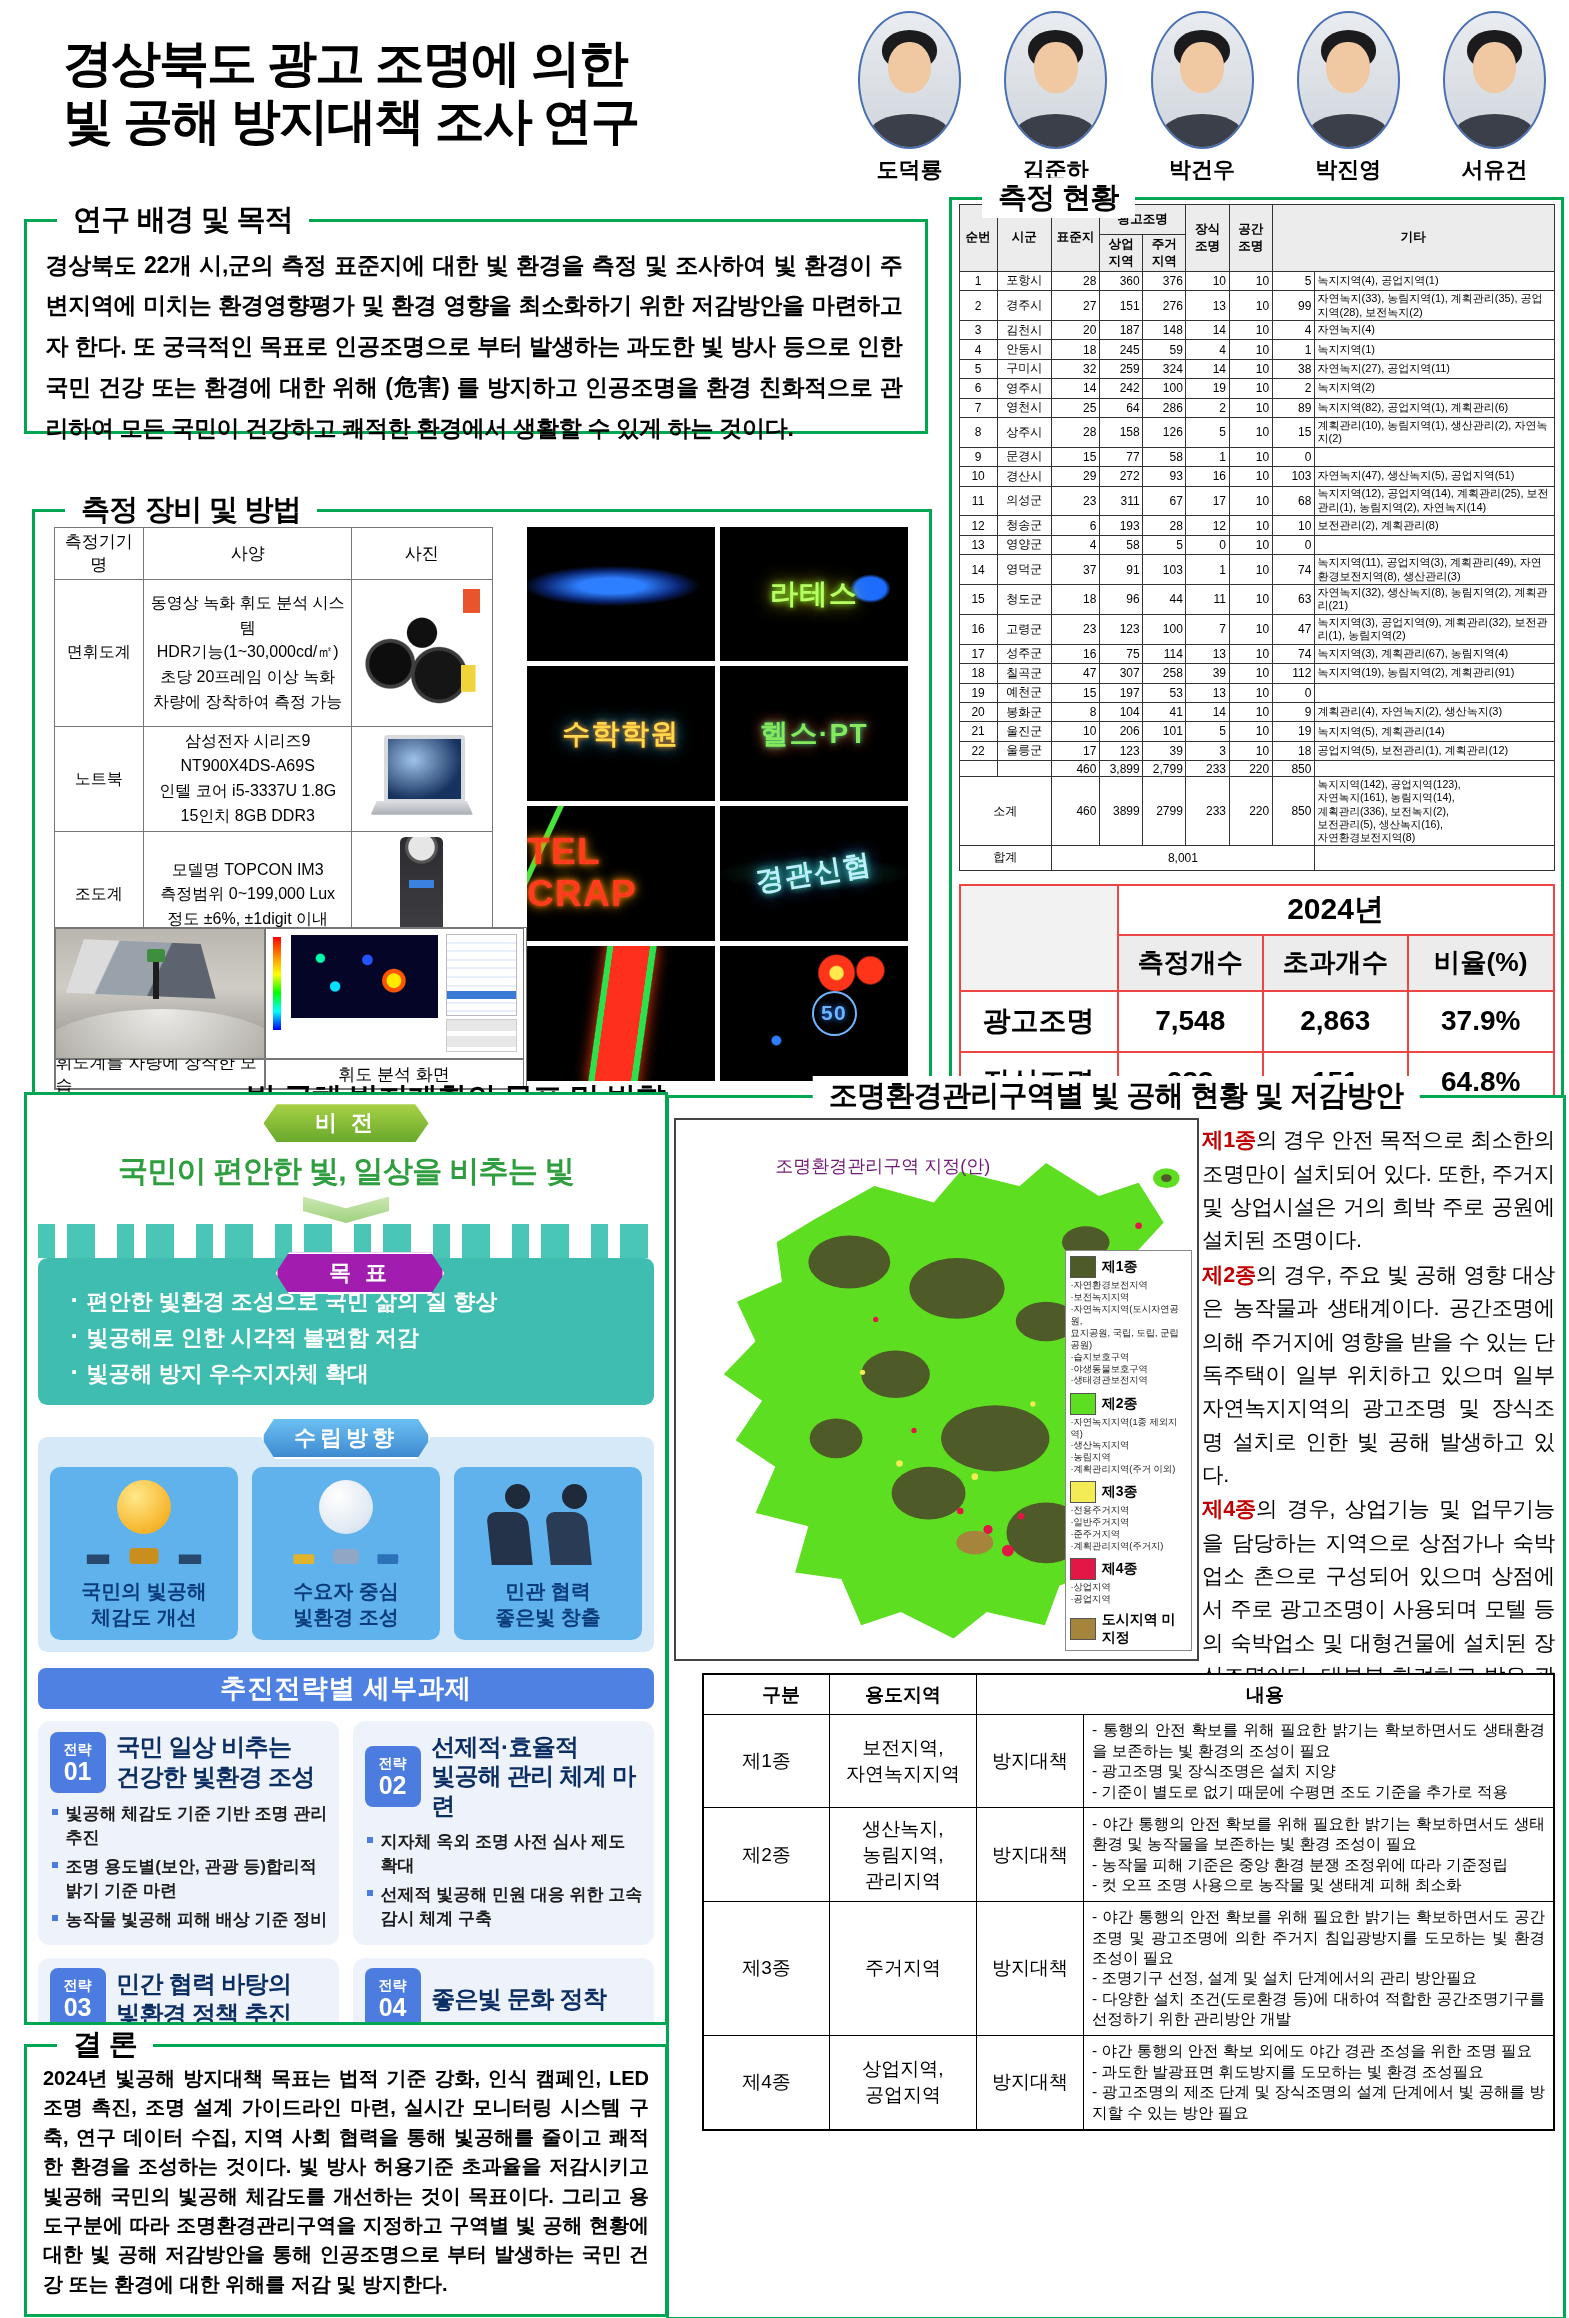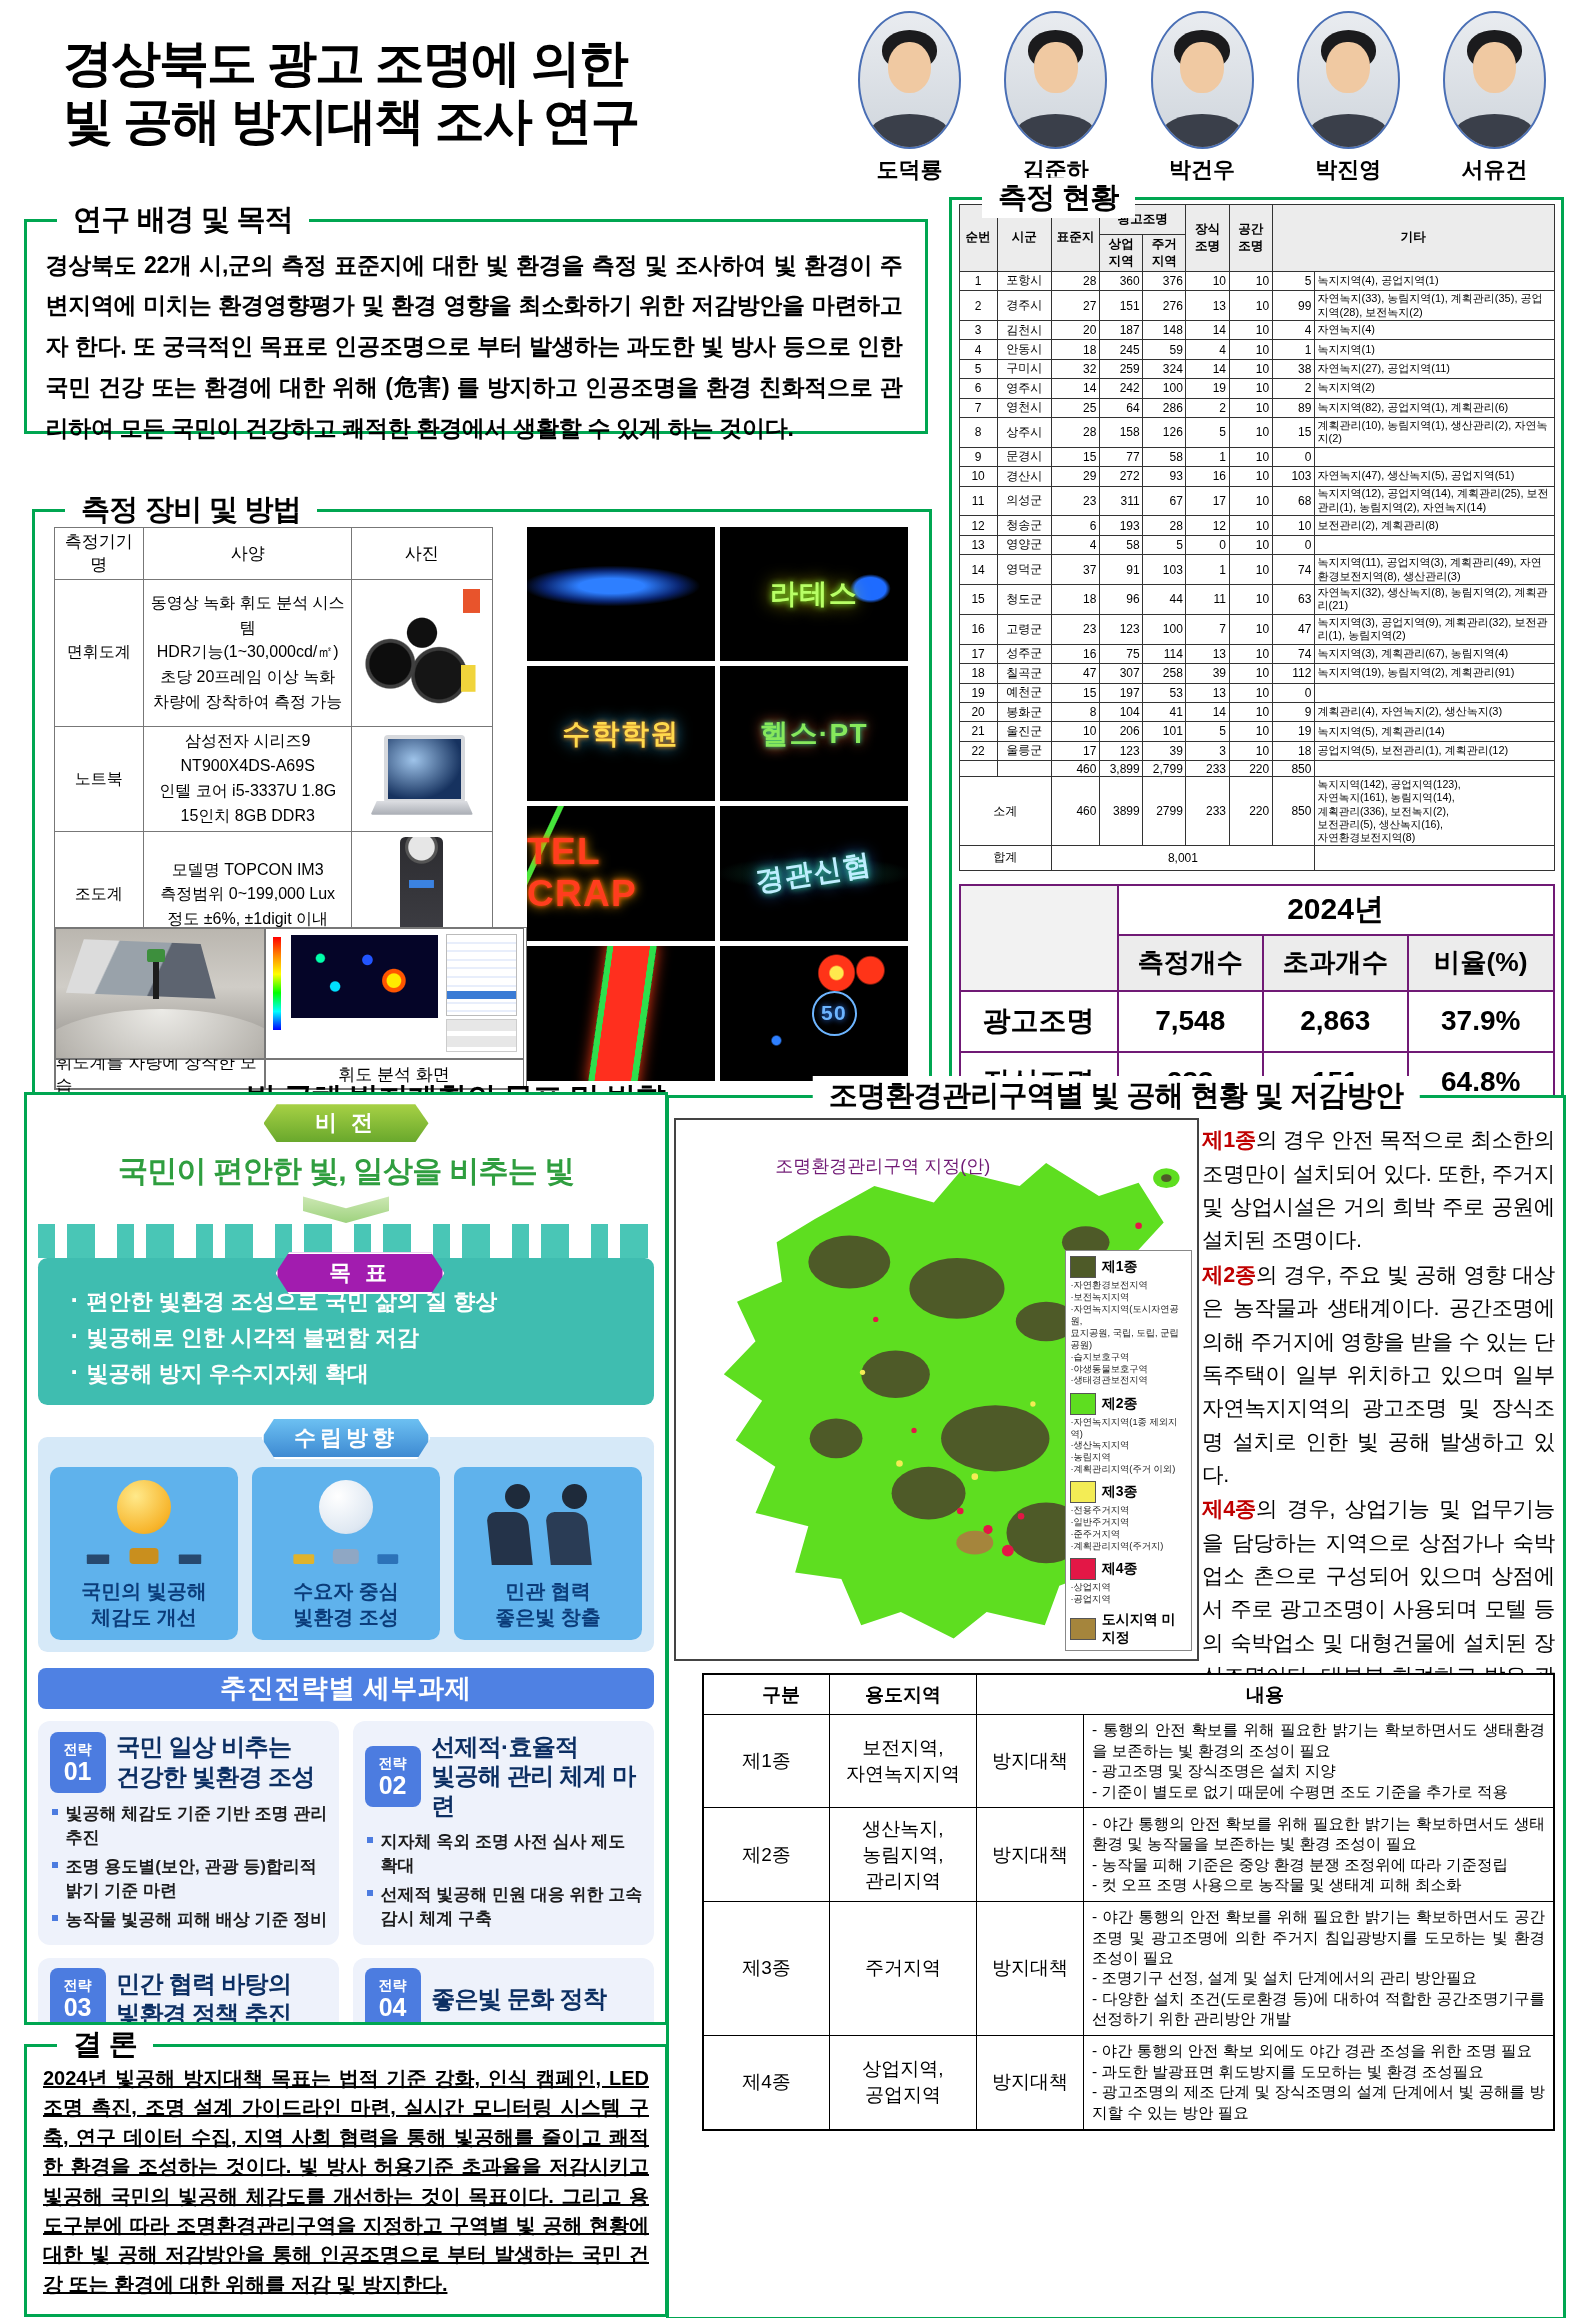--- a/index.html
+++ b/index.html
@@ -104,21 +104,21 @@
   .status-table thead th{background:#ececec;font-weight:700;font-size:12.6px;height:28px;}
   .status-table td.tc{text-align:center;}
   .status-table td.num{text-align:right;}
   .status-table td.etc{font-size:11px;line-height:1.25;text-align:left;}
   .status-table .c-no{width:32px;}.status-table .c-city{width:48px;}.status-table .c-std{width:42px;}
   .status-table .c-n{width:37px;}.status-table .c-etcn{width:36px;}
   .status-table tr.sumrow td,.status-table tr.subtotal td,.status-table tr.grand td{font-weight:400;}
   .status-table tr.subtotal td.etc{font-size:10.6px;}
   .status-table tr.grand td{text-align:center;height:22.5px;}
   .sum24{width:596px;margin:13.2px auto 0;border-collapse:collapse;}
-  .sum24 th,.sum24 td{border:2px solid #701a75;text-align:center;}
+  .sum24 th,.sum24 td{border:2px solid #ef4444;text-align:center;}
   .sum24 .blank{background:#f2f2f2;width:161px;}
   .sum24 .yr{font-size:30px;font-weight:800;height:46px;}
   .sum24 .shead{background:#ececec;font-size:26.4px;font-weight:800;height:52px;width:145px;}
   .sum24 tbody th{font-size:28px;font-weight:800;height:57px;}
   .sum24 tbody td{font-size:28px;font-weight:700;}
   .sum24 tr.total td.ratio{color:#e60000;}
   
   .plan-title{position:absolute;left:112px;top:1052px;width:687px;text-align:center;
      font-size:30px;font-weight:800;letter-spacing:-0.7px;margin-top:26px;}
   .sec-plan{left:24px;top:1092px;width:638px;height:927px;padding:0;}
@@ -166,21 +166,21 @@
   .scard-head{display:flex;align-items:center;gap:10.6px;}
   .sbadge{flex:0 0 56px;height:61px;background:#4c7ce0;border-radius:8px;color:#fff;display:flex;
      flex-direction:column;align-items:center;justify-content:center;font-size:14px;font-weight:700;}
   .snum{font-size:25px;font-weight:800;line-height:1;}
   .scard h3{margin:0;font-size:24px;line-height:1.24;color:#0c2f63;font-weight:800;letter-spacing:-0.7px;}
   .scard ul{margin:9.3px 0 0;padding:0;list-style:none;}
   .scard li{font-size:17px;color:#1c1c1c;font-weight:600;line-height:1.4;margin:5.3px 0;padding-left:16px;position:relative;}
   .scard li::before{content:"";position:absolute;left:2px;top:7.3px;width:6px;height:6px;background:#4c7ce0;}
   
   .sec-conclusion{left:24px;top:2044px;width:638px;height:267px;}
-  .sec-conclusion p{margin:0;padding:17px 16px 0;font-size:20px;font-weight:700;line-height:1.47;text-align:justify;text-decoration:underline;}
+  .sec-conclusion p{margin:0;padding:17px 16px 0;font-size:20px;font-weight:700;line-height:1.47;text-align:justify;}
   
   .sec-zones{left:666px;top:1095px;width:894px;height:1219px;}
   .map-panel{position:absolute;left:5.3px;top:20px;width:521px;height:539px;border:2px solid #444;background:#fff;}
   .map-title{position:absolute;left:99px;top:34px;font-size:18px;color:#701a75;z-index:2;}
   .map-panel svg{position:absolute;left:0;top:0;}
   .legend{position:absolute;right:5.3px;top:130px;width:116px;bottom:8px;background:#fff;border:1.3px solid #888;
      padding:5.3px 4.6px;z-index:3;overflow:hidden;}
   .lg-item{margin-bottom:5.3px;}
   .lg-head{display:flex;align-items:center;gap:5.3px;}
   .swatch{width:24px;height:20px;border:0.7px solid #555;flex:0 0 24px;}

